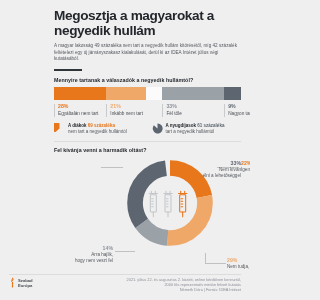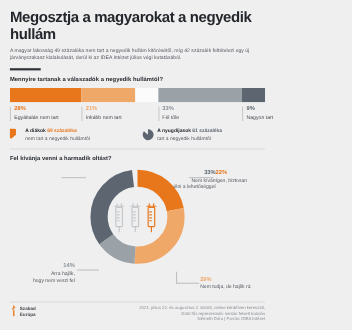--- a/index.html
+++ b/index.html
@@ -3,21 +3,21 @@
 <meta charset="utf-8">
 <style>
   html,body{margin:0;padding:0;}
   body{
     width:250px;height:300px;overflow:hidden;
     background:#efeff0;
     font-family:"Liberation Sans","DejaVu Sans",sans-serif;
     color:#3b3f44;
     -webkit-font-smoothing:antialiased;
   }
-  .page{position:relative;width:250px;height:300px;box-sizing:border-box;}
+  .page{position:relative;width:250px;height:300px;box-sizing:border-box;padding-left:45px;}
 
   
   .head{padding:8px 9px 0 9px;}
   .title{
     font-size:13.6px;line-height:15px;font-weight:bold;letter-spacing:-.35px;
     color:#23272b;margin:0 0 5px 0;
   }
   .lede{
     font-size:4.6px;line-height:6.6px;color:#55595e;margin:0;letter-spacing:.02px;
   }

